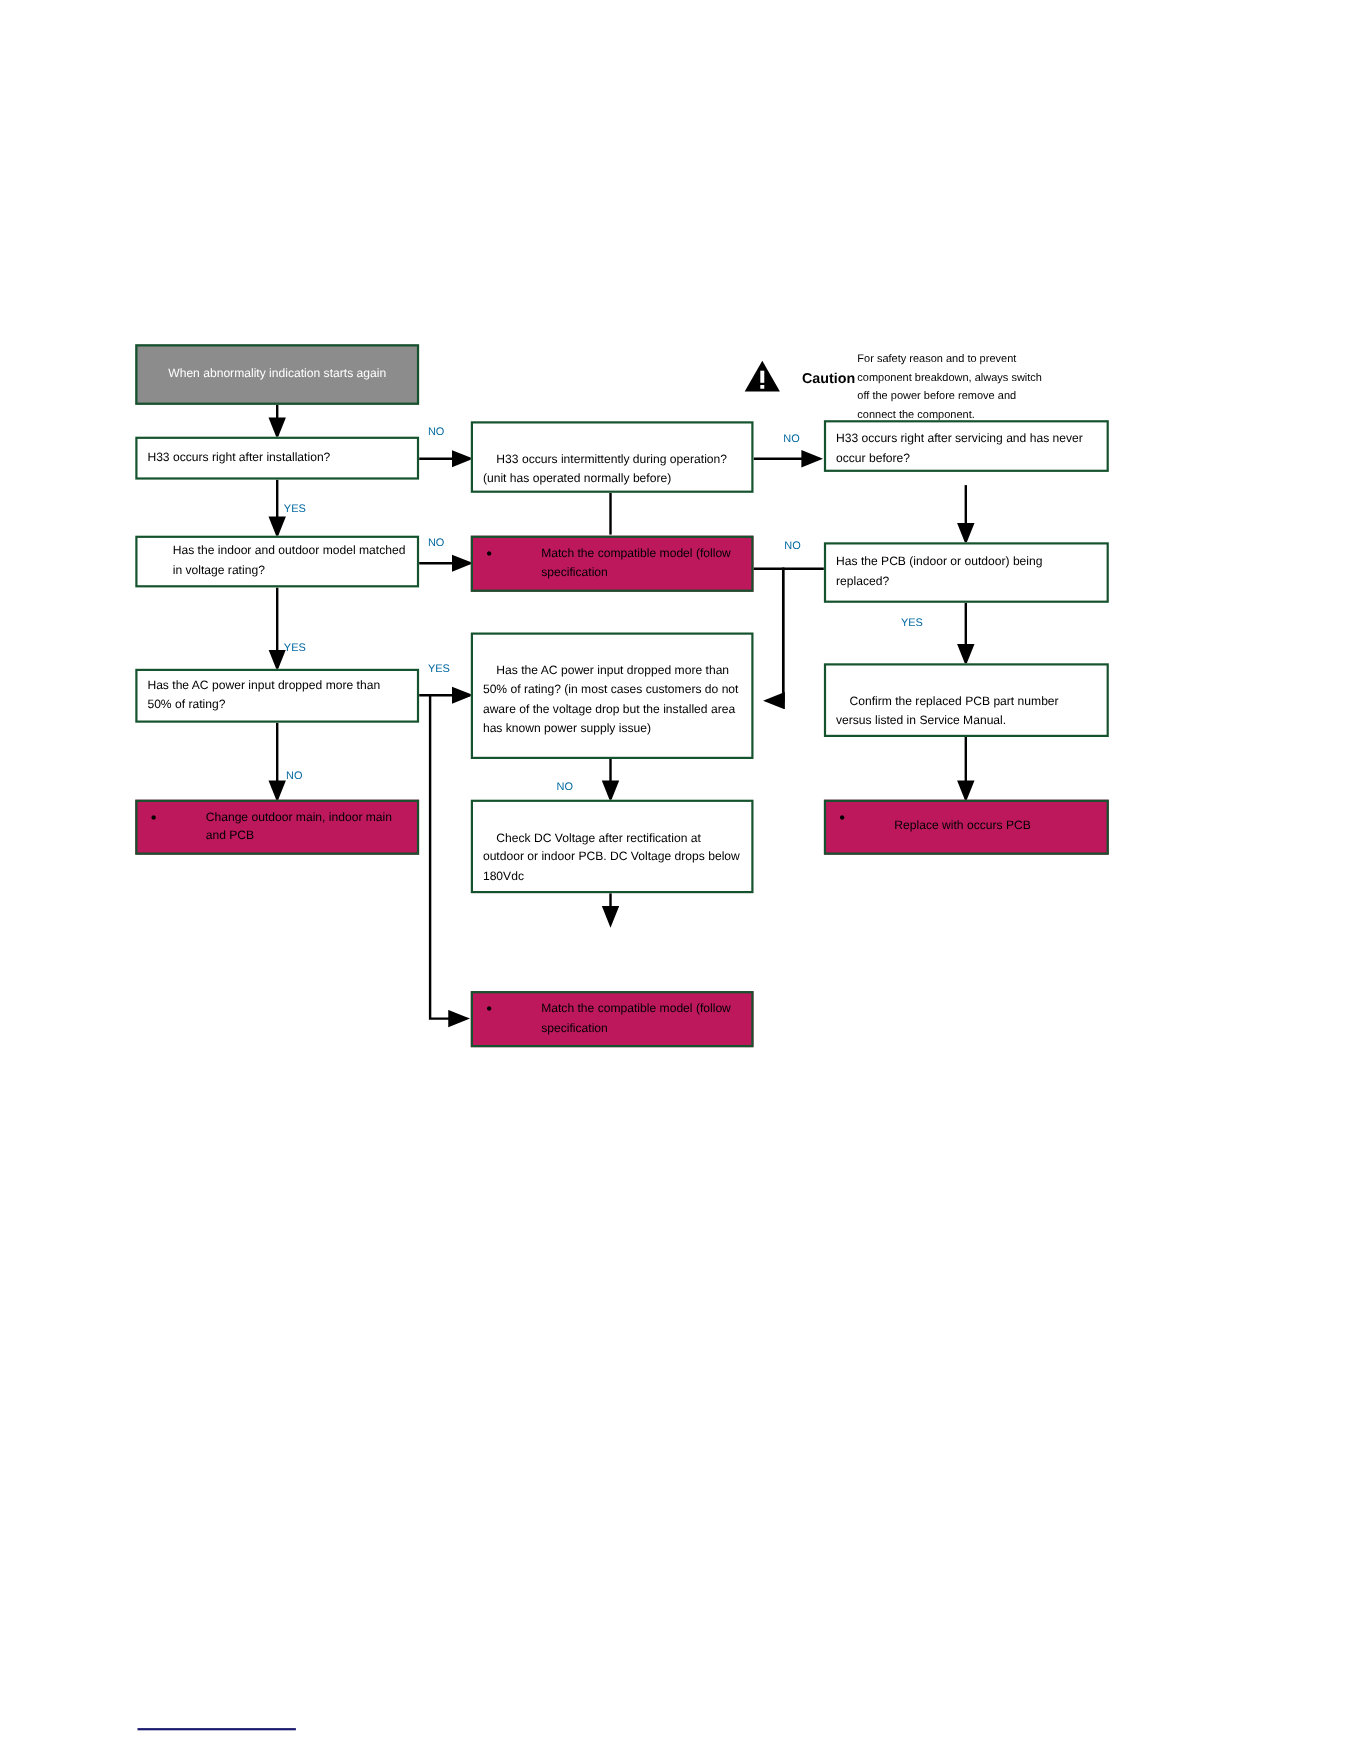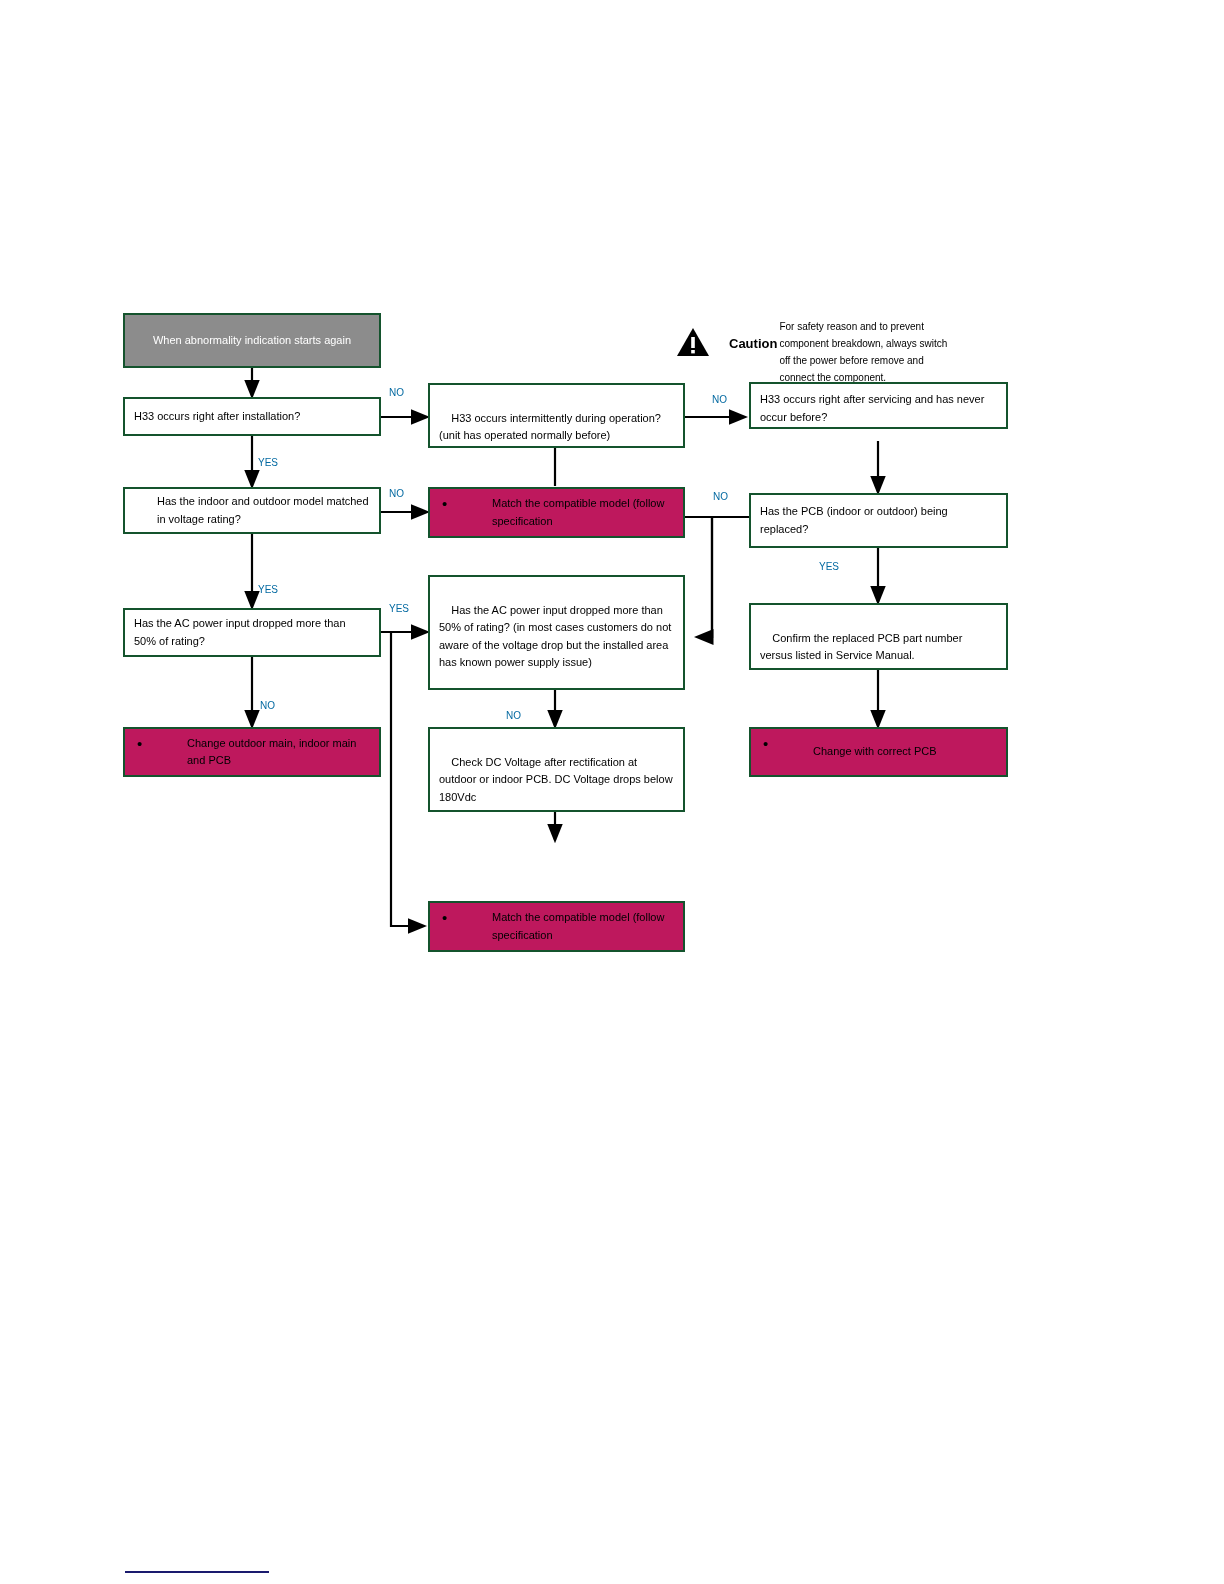--- a/index.html
+++ b/index.html
@@ -218,21 +218,21 @@
 
   <div class="node" style="left:749px; top:603px; width:259px; height:67px;">
     <span>Confirm the replaced PCB part number versus listed in Service Manual.</span>
   </div>
 
   <div class="node" style="left:749px; top:493px; width:259px; height:55px; display:flex; align-items:center;">
     <span>Has the PCB (indoor or outdoor) being replaced?</span>
   </div>
 
   <div class="node shaded bulleted" style="left:749px; top:727px; width:259px; height:50px; display:flex; align-items:center;">
-    <span class="inner">Change with correct PCB</span>
+    <span class="inner">Replace with occurs PCB</span>
   </div>
 
   <div class="edge-label" style="left:389px; top:385px;">NO</div>
 
   <div class="edge-label" style="left:258px; top:455px;">YES</div>
 
   <div class="edge-label" style="left:712px; top:392px;">NO</div>
 
   <div class="edge-label" style="left:389px; top:486px;">NO</div>
 

